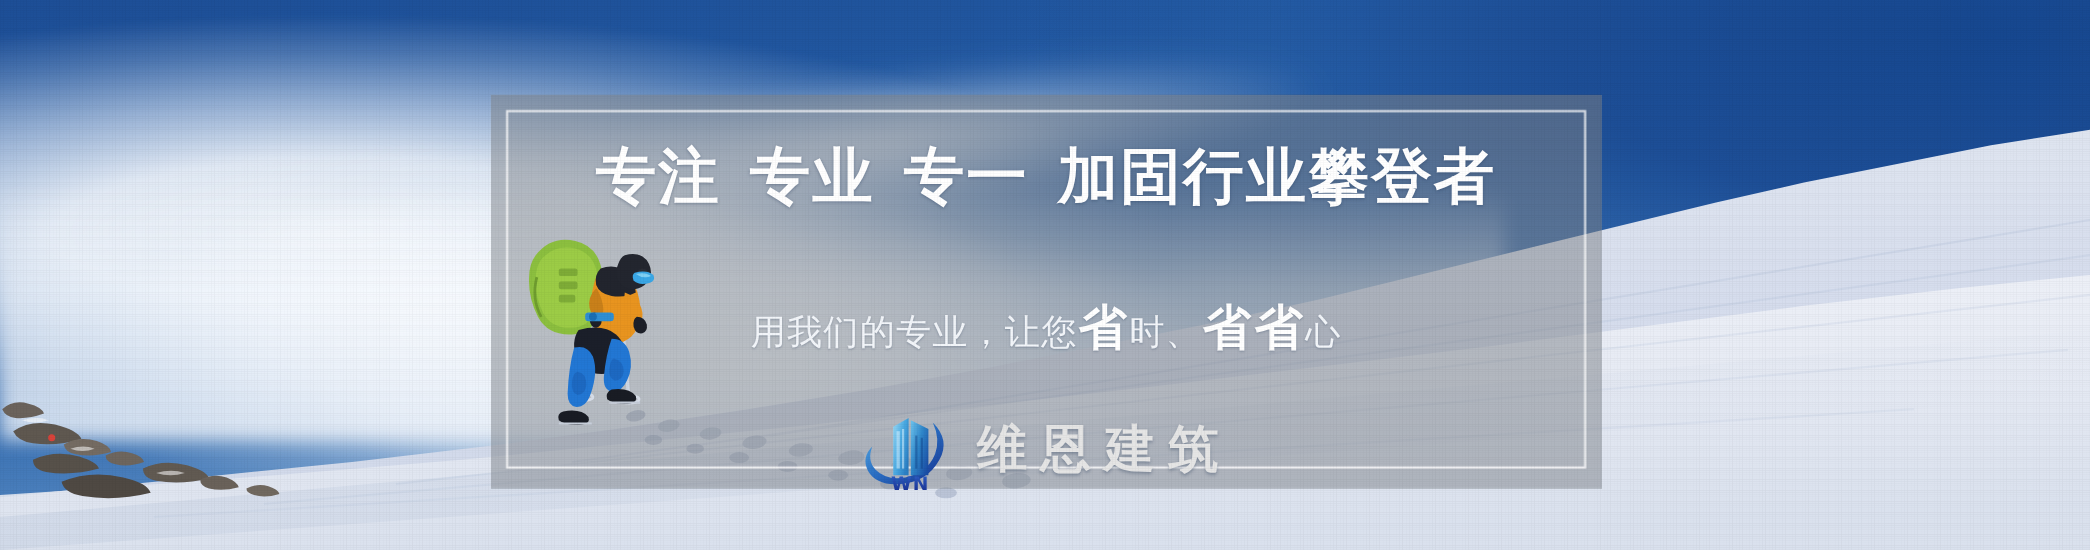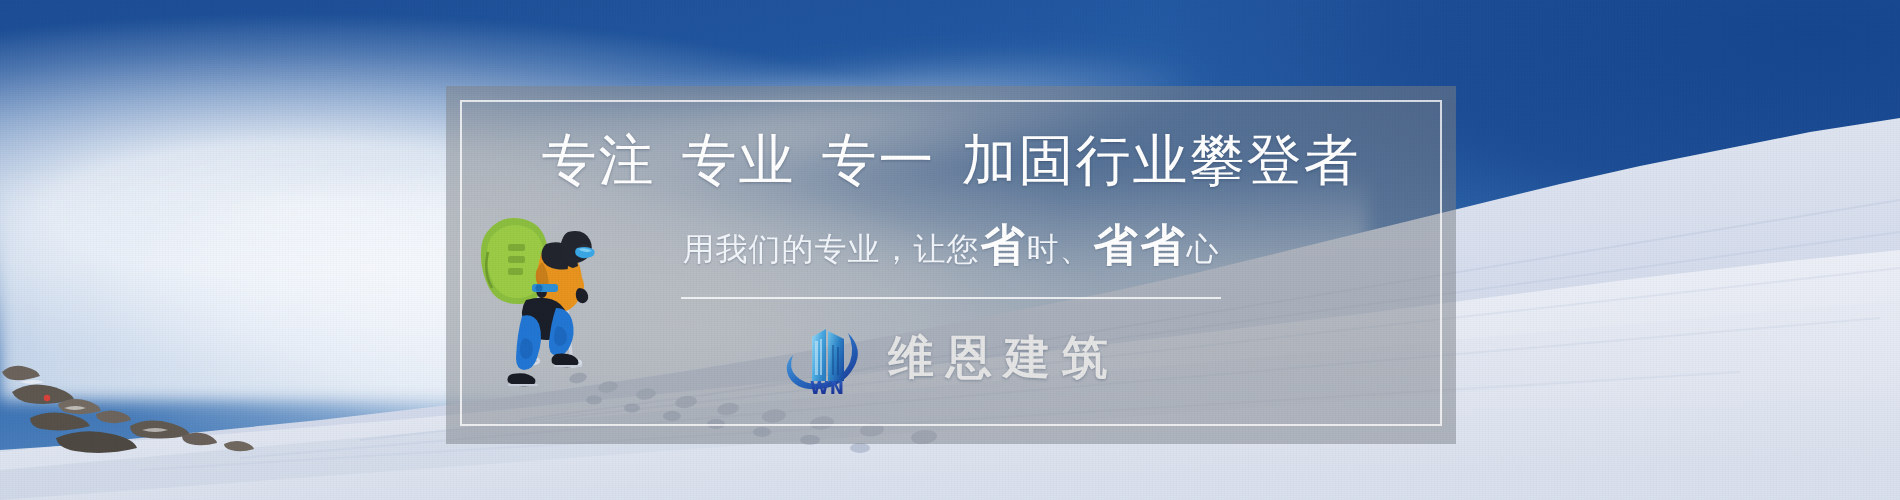--- a/index.html
+++ b/index.html
@@ -77,31 +77,31 @@
   
   .content{
     position:absolute;
     left:446px;top:86px;width:1010px;height:358px;
     display:flex;flex-direction:column;align-items:center;
   }
   .headline{
     margin-top:46px;
     font-size:55px;
     line-height:1.05;
-    font-weight:normal;
+    font-weight:bold;
     color:#ffffff;
     letter-spacing:2px;
     white-space:nowrap;
     text-shadow:0 1px 3px rgba(30,50,80,0.35);
     font-family:"DejaVu Sans","Liberation Sans",sans-serif;
   }
   .headline .gap{display:inline-block;width:26px;}
 
   .subline{
-    margin-top:26px;
+    margin-top:79px;
     font-size:32px;
     color:#f2f5f9;
     letter-spacing:1px;
     white-space:nowrap;
     display:flex;align-items:baseline;
     text-shadow:0 1px 2px rgba(40,60,90,0.30);
     font-family:"DejaVu Sans","Liberation Sans",sans-serif;
   }
   .subline .em{
     font-size:44px;

